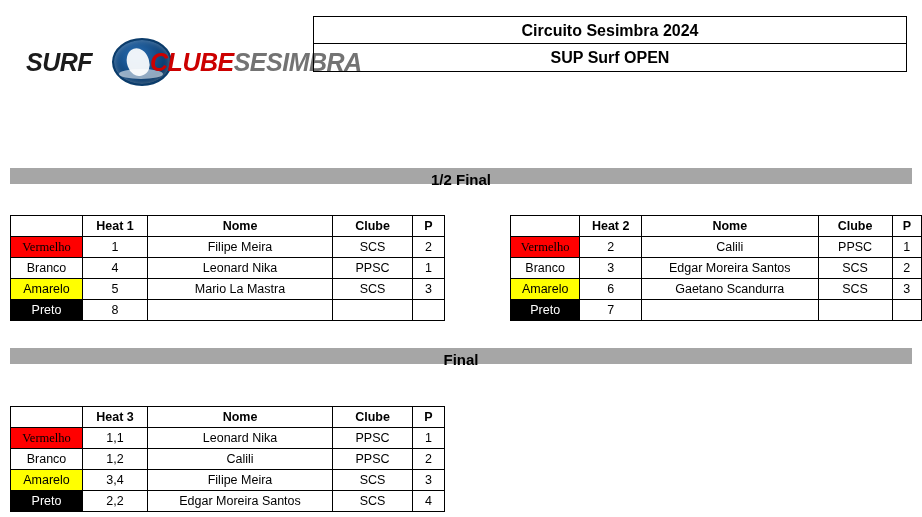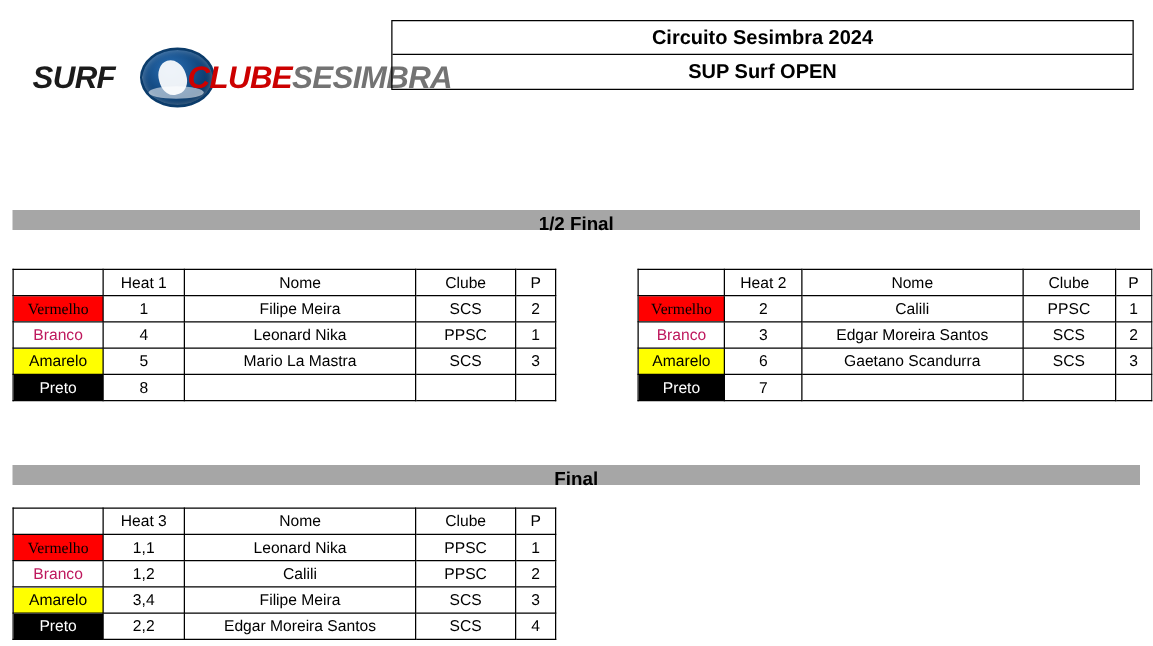--- a/index.html
+++ b/index.html
@@ -105,50 +105,50 @@
     width: 902px;
     height: 16px;
     background: #a6a6a6;
     text-align: center;
     font-weight: bold;
     font-size: 15px;
     line-height: 24px;
     color: #000000;
   }
   #bar-semi { top: 168px; }
-  #bar-final { top: 348px; margin-top: 24px; }
+  #bar-final { top: 348px; }
 
   
   table.heat {
     position: absolute;
     border-collapse: collapse;
     table-layout: fixed;
     font-size: 12.5px;
   }
   table.heat td, table.heat th {
     border: 1px solid #000000;
     height: 21px;
     padding: 0 2px;
     text-align: center;
     font-weight: normal;
     box-sizing: border-box;
     overflow: hidden;
     white-space: nowrap;
   }
   table.heat thead td {
-    font-weight: normal;
+    font-weight: bold;
   }
   .col-color { width: 72px; }
   .col-heat  { width: 65px; }
   .col-nome  { width: 185px; }
   .col-clube { width: 80px; }
   .col-p     { width: 32px; }
 
   td.c-vermelho { background: #ff0000; color: #000000; font-family: Liberation Serif, serif; }
-  td.c-branco   { background: #ffffff; color: #be185d; }
+  td.c-branco   { background: #ffffff; color: #000000; }
   td.c-amarelo  { background: #ffff00; color: #000000; }
   td.c-preto    { background: #000000; color: #ffffff; }
 
   #heat1 { left: 10px; top: 215px; }
   #heat2 { left: 510px; top: 215px; }
   #heat3 { left: 10px; top: 406px; }
 </style>
 </head>
 <body>
 

